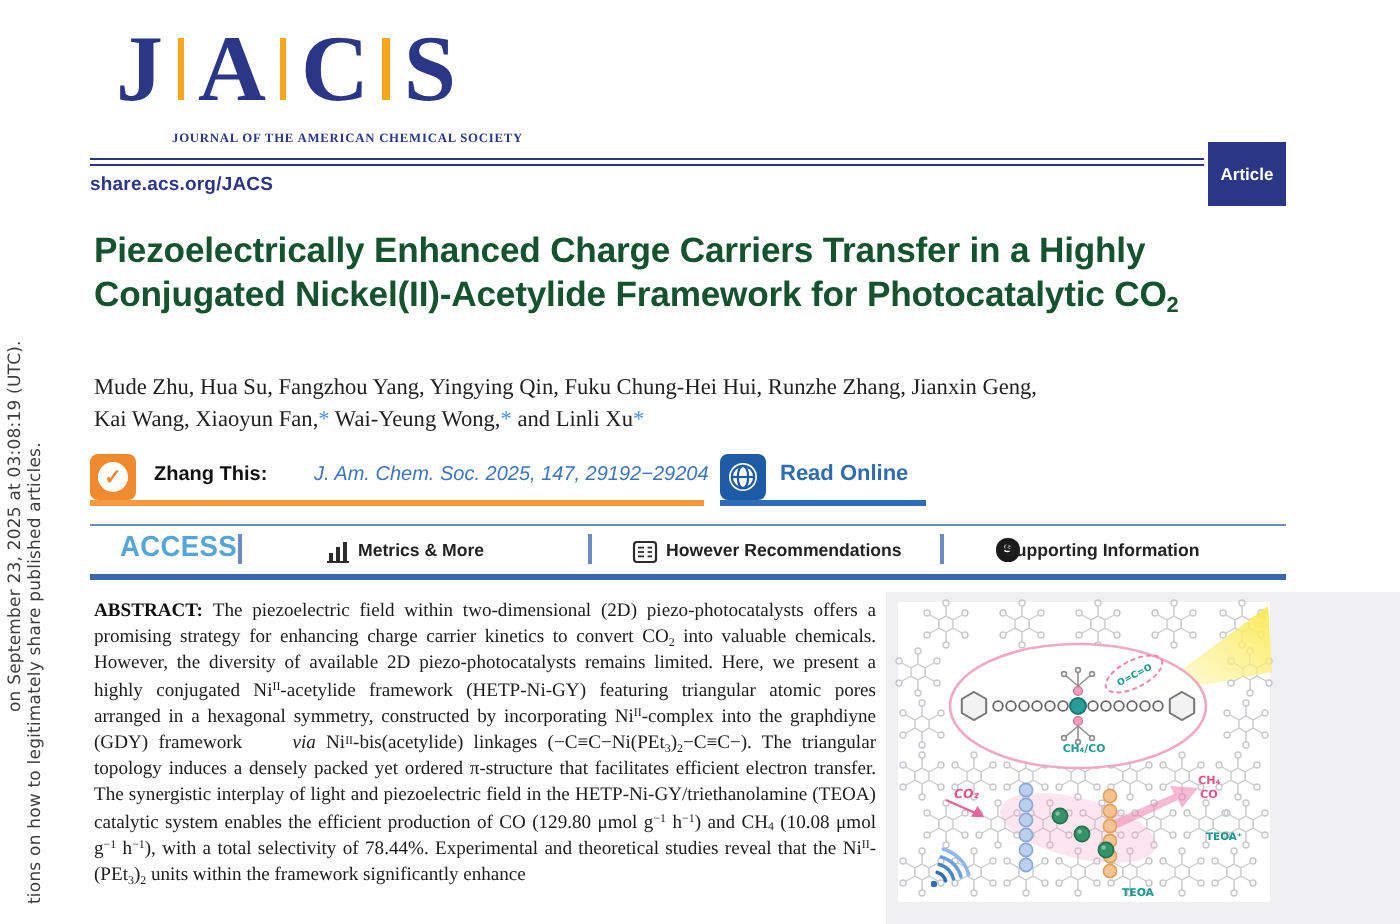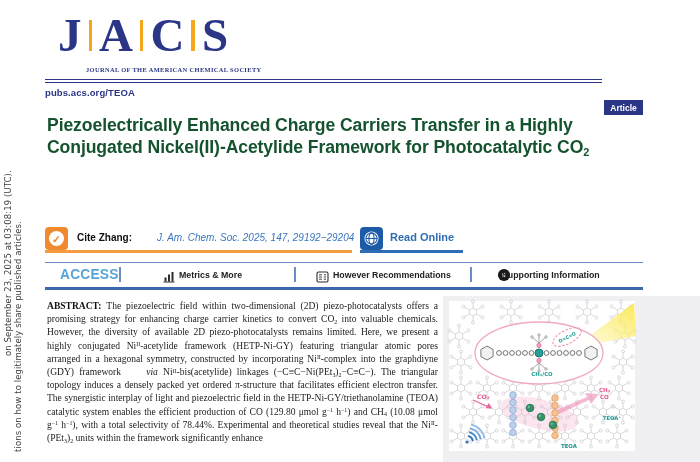--- a/index.html
+++ b/index.html
@@ -12,21 +12,21 @@
   #stamp2{left:13px;top:452px;}
   
   .logo-row{position:absolute;left:58px;top:12px;display:flex;align-items:baseline;}
   .logo-letter{font-family:"Liberation Serif",serif;font-weight:bold;font-size:47px;line-height:1;color:#2b3687;}
   .logo-bar{display:inline-block;width:3.5px;height:31px;background:#f6a81c;margin:0 7px;}
   .logo-sub{position:absolute;left:86px;top:66px;font-family:"Liberation Serif",serif;font-weight:bold;
             font-size:6.4px;letter-spacing:.38px;color:#2b3687;}
   .mast-rule{position:absolute;left:45px;top:79px;width:557px;height:4px;
              border-top:1.6px solid #2b3687;border-bottom:1px solid #2b3687;box-sizing:border-box;}
   .pubs{position:absolute;left:45px;top:87px;font-size:9.5px;font-weight:bold;color:#2b3687;letter-spacing:.1px;cursor:pointer;}
-  .badge{position:absolute;left:604px;top:100px;width:39px;height:15px;background:#2b3687;color:#fff;
+  .badge{position:absolute;left:604px;top:71px;width:39px;height:32px;background:#2b3687;color:#fff;
          font-size:8.5px;font-weight:bold;display:flex;align-items:center;justify-content:center;}
   
   .title{position:absolute;left:47px;top:115px;width:600px;font-size:17.6px;font-weight:bold;
          color:#14532d;line-height:21.5px;letter-spacing:-.1px;}
   .authors{position:absolute;left:47px;top:187px;width:605px;font-family:"Liberation Serif",serif;
            font-size:11.3px;line-height:15.5px;color:#1e1e1e;}
   .seg-accent{color:#4d94d6;}
   .seg-b{font-weight:bold;color:#101010;}
   .seg-i{font-style:italic;margin-left:20px;}
   .sup{position:relative;top:-.42em;font-size:62%;line-height:0;}
@@ -74,29 +74,30 @@
     <span class="logo-letter">J</span>
     <span class="logo-bar"></span>
     <span class="logo-letter">A</span>
     <span class="logo-bar"></span>
     <span class="logo-letter">C</span>
     <span class="logo-bar"></span>
     <span class="logo-letter">S</span>
   </div>
   <div class="logo-sub">JOURNAL OF THE AMERICAN CHEMICAL SOCIETY</div>
   <div class="mast-rule"></div>
-  <div class="pubs">pubs.acs.org/TEOA</div>
+  <div class="pubs">share.acs.org/JACS</div>
   <div class="badge">Article</div>
 
   <div class="title"><span>Piezoelectrically Enhanced Charge Carriers Transfer in a Highly</span><br><span>Conjugated Nickel(II)-Acetylide Framework for Photocatalytic CO</span><span class="sub">2</span><br></div>
+  <div class="authors"><span>Mude Zhu, Hua Su, Fangzhou Yang, Yingying Qin, Fuku Chung-Hei Hui, Runzhe Zhang, Jianxin Geng,</span><br><span>Kai Wang, Xiaoyun Fan,</span><span class="seg-accent">*</span><span> Wai-Yeung Wong,</span><span class="seg-accent">*</span><span> and Linli Xu</span><span class="seg-accent">*</span></div>
 
   <div class="cite-icon">
       <span class="disc"></span>
     </div>
-  <div class="cite-label">Cite Zhang:</div>
+  <div class="cite-label">Zhang This:</div>
   <div class="cite-text">J. Am. Chem. Soc. 2025, 147, 29192−29204</div>
   <div class="cite-rule"></div>
   <div class="read-icon">
     <svg width="17" height="17" viewBox="0 0 17 17">
       <circle cx="8.5" cy="8.5" r="7" fill="#fff"></circle>
       <g stroke="#1d5ba6" fill="none" stroke-width="1.1">
         <circle cx="8.5" cy="8.5" r="5.6"></circle>
         <ellipse cx="8.5" cy="8.5" rx="2.6" ry="5.6"></ellipse>
         <line x1="2.9" y1="8.5" x2="14.1" y2="8.5"></line>
       </g>

